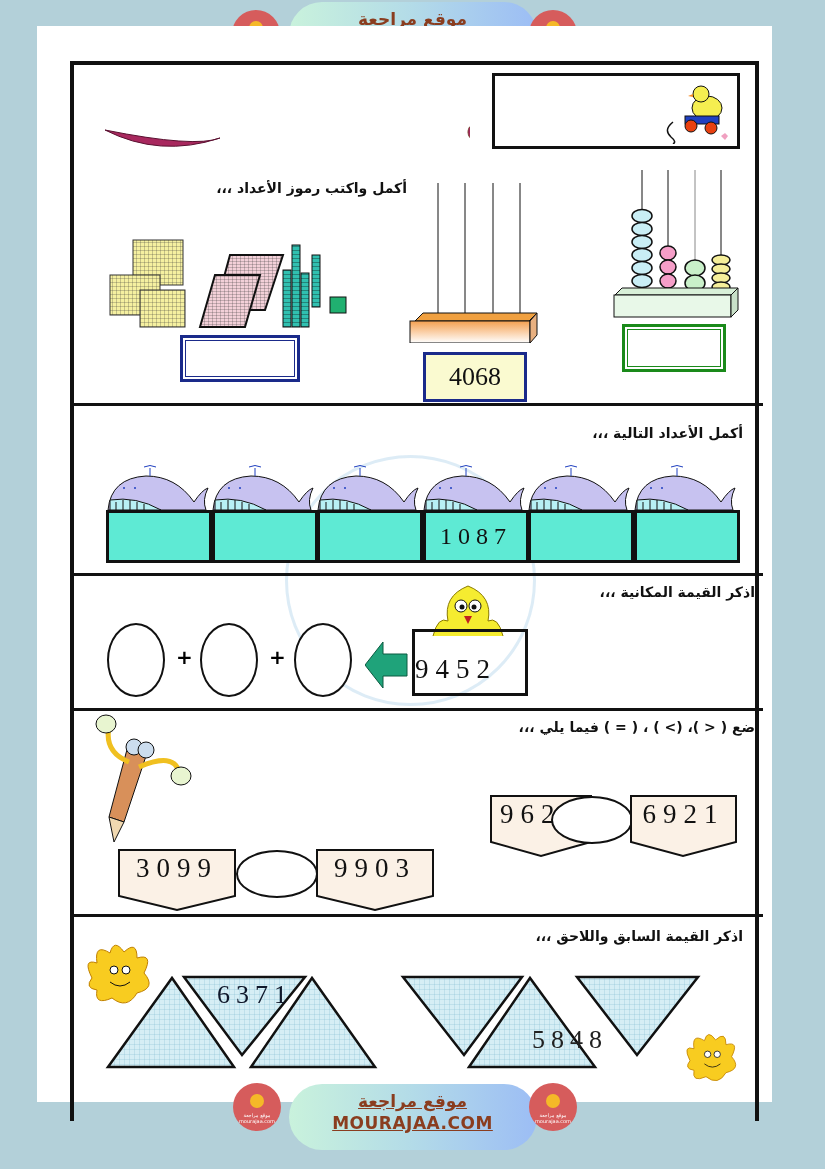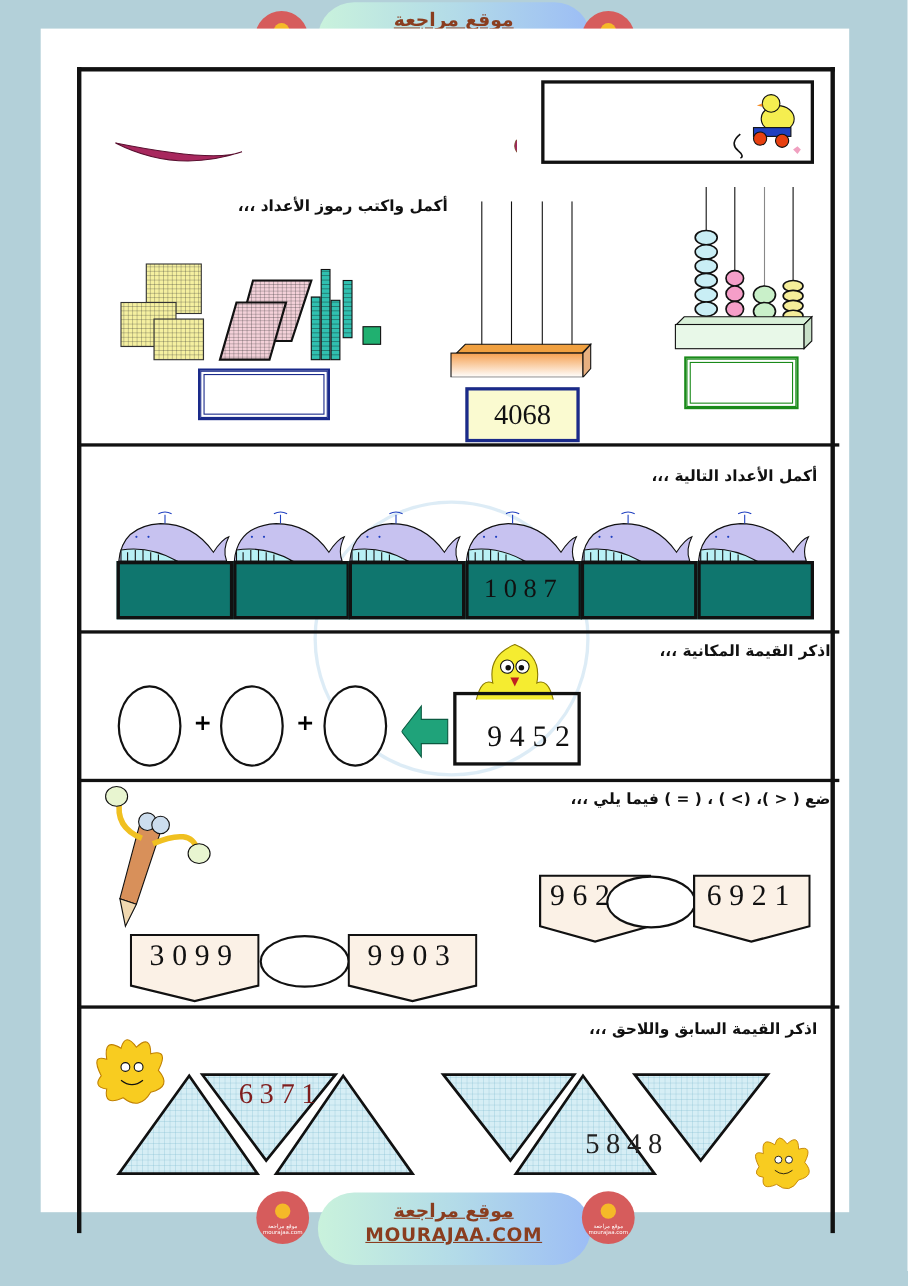--- a/index.html
+++ b/index.html
@@ -11,21 +11,21 @@
   .instr{position:absolute;direction:rtl;font-family:"DejaVu Sans",sans-serif;font-weight:bold;font-size:14px;color:#111;white-space:nowrap;}
   .num-serif{font-family:"Liberation Serif","DejaVu Serif",serif;font-weight:normal;color:#111;}
   
   .banner{position:absolute;left:50%;transform:translateX(-50%);width:248px;height:66px;border-radius:33px;background:linear-gradient(90deg,#c9f2dc 0%,#b3dbe8 50%,#9cbdf5 100%);text-align:center;}
   .banner .ar{display:block;font-size:17px;font-weight:bold;color:#8a3d1f;text-decoration:underline;padding-top:7px;line-height:20px;direction:rtl;}
   .banner .en{display:block;font-size:17px;font-weight:bold;color:#8a3d1f;text-decoration:underline;line-height:24px;letter-spacing:.5px;}
   .badge{position:absolute;width:48px;height:48px;border-radius:50%;background:#d65c5c;}
   .badge .dot{position:absolute;left:17px;top:11px;width:14px;height:14px;border-radius:50%;background:#f5b928;}
   .badge .t{position:absolute;left:0;right:0;top:29px;text-align:center;font-size:5px;color:#fff;line-height:6px;}
   
-  .whale-box{position:absolute;top:510px;width:106px;height:53px;border:3px solid #111;box-sizing:border-box;background:#0f766e;text-align:center;line-height:46px;font-size:24px;letter-spacing:6px;}
+  .whale-box{position:absolute;top:510px;width:106px;height:53px;border:3px solid #111;box-sizing:border-box;background:#5eead4;text-align:center;line-height:46px;font-size:24px;letter-spacing:6px;}
   .oval{position:absolute;border:2px solid #111;border-radius:50%;background:#fff;box-sizing:border-box;}
   .cmp{position:absolute;}
   .cmp .txt{position:absolute;left:0;right:0;top:4px;text-align:center;font-size:27px;letter-spacing:7px;}
   .watermark{position:absolute;left:285px;top:455px;width:245px;height:245px;border-radius:50%;border:3px solid rgba(120,180,220,0.25);}
 </style>
 </head>
 <body>
 
 <div>
   <div class="badge" style="left:232px;top:10px;">
@@ -187,21 +187,21 @@
   <polygon points="0,25 18,2 18,14 42,14 42,36 18,36 18,48" fill="#1fa37a" stroke="#0a5a40"></polygon>
 </svg>
 <svg class="abs" style="left:428px;top:576px;" width="80" height="66" viewBox="0 0 80 66">
   <path d="M5 60 Q10 40 20 45 Q15 20 40 10 Q65 20 60 45 Q70 40 75 60" fill="#f5ec30" stroke="#8a7a00"></path>
   <circle cx="33" cy="30" r="6" fill="#fff" stroke="#111"></circle>
     <circle cx="47" cy="30" r="6" fill="#fff" stroke="#111"></circle>
   <circle cx="34" cy="31" r="2.5" fill="#111"></circle>
     <circle cx="46" cy="31" r="2.5" fill="#111"></circle>
   <polygon points="36,40 44,40 40,48" fill="#c02020"></polygon>
 </svg>
-<div class="abs num-serif" style="left:412px;top:629px;width:116px;height:67px;border:3px solid #111;box-sizing:border-box;font-size:27px;letter-spacing:7px;text-align:right;line-height:74px;">9452</div>
+<div class="abs num-serif" style="left:412px;top:629px;width:116px;height:67px;border:3px solid #111;box-sizing:border-box;font-size:27px;letter-spacing:7px;text-align:left;line-height:74px;">9452</div>
 
 <div class="instr" style="right:70px;top:719px;">ضع ( &lt; )، (&gt; ) ، ( = ) فيما يلي ،،،</div>
 <svg class="abs" style="left:84px;top:712px;" width="125" height="135" viewBox="0 0 125 135">
   <polygon points="45,30 65,35 40,110 25,105" fill="#d8905a" stroke="#111"></polygon>
   <polygon points="25,105 40,110 30,130" fill="#f0d8b0" stroke="#111"></polygon>
   <circle cx="50" cy="35" r="8" fill="#cde" stroke="#111"></circle>
     <circle cx="62" cy="38" r="8" fill="#cde" stroke="#111"></circle>
   <path d="M55 55 Q90 40 95 60" fill="none" stroke="#f0c020" stroke-width="5"></path>
   <path d="M45 50 Q20 40 25 15" fill="none" stroke="#f0c020" stroke-width="5"></path>
   <ellipse cx="22" cy="12" rx="10" ry="9" fill="#e8f5d0" stroke="#111"></ellipse>
@@ -258,21 +258,21 @@
   </defs>
   <g stroke="#111" stroke-width="2.5" fill="url(#gB)">
     <polygon points="8,92 72,3 134,92"></polygon>
     <polygon points="84,2 205,2 142,80"></polygon>
     <polygon points="151,92 212,3 275,92"></polygon>
     <polygon points="303,2 422,2 364,80"></polygon>
     <polygon points="369,92 430,3 495,92"></polygon>
     <polygon points="477,2 598,2 537,80"></polygon>
   </g>
 </svg>
-<div class="abs" style="left:205px;top:980px;width:100px;text-align:center;font-family:'Liberation Serif',serif;font-size:26px;letter-spacing:6px;color:#7f1d1d;">6371</div>
+<div class="abs" style="left:205px;top:980px;width:100px;text-align:center;font-family:'Liberation Serif',serif;font-size:26px;letter-spacing:6px;color:#0f172a;">6371</div>
 <div class="abs" style="left:110px;top:1010px;width:90px;height:30px;"></div>
 <div class="abs" style="left:255px;top:1010px;width:90px;height:30px;"></div>
 <div class="abs" style="left:520px;top:1025px;width:100px;text-align:center;font-family:'Liberation Serif',serif;font-size:26px;letter-spacing:6px;color:#222;">5848</div>
 <div class="abs" style="left:415px;top:985px;width:90px;height:30px;"></div>
 <div class="abs" style="left:590px;top:985px;width:90px;height:30px;"></div>
 
 <div>
   <div class="badge" style="left:233px;top:1083px;">
       <div class="dot"></div>
       <div class="t">موقع مراجعة mourajaa.com</div>

